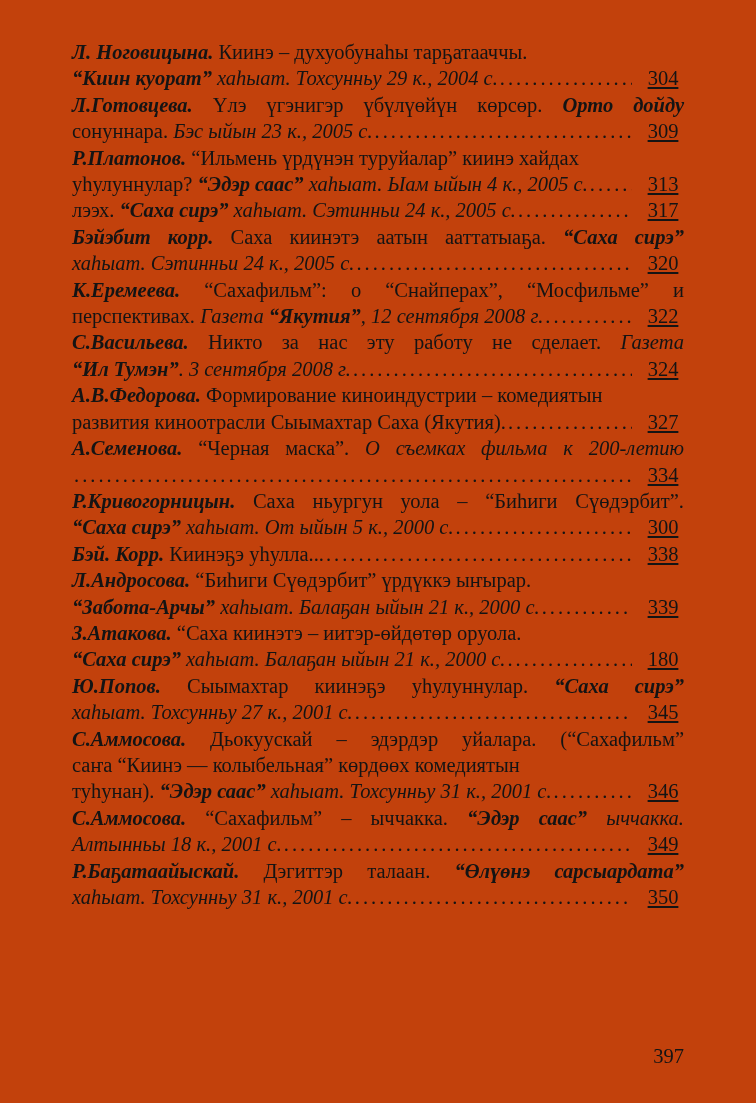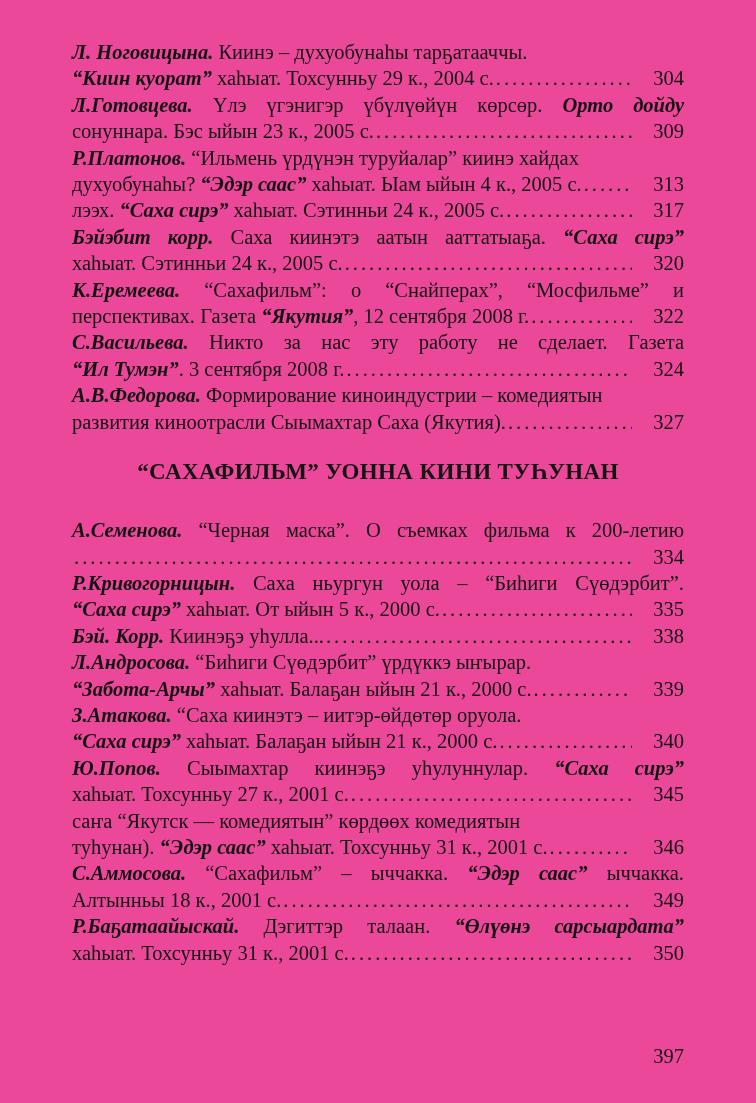--- a/index.html
+++ b/index.html
@@ -7,32 +7,32 @@
   body {
     background: #ffffff;
     font-family: "Liberation Serif", "DejaVu Serif", serif;
     color: #141414;
     position: relative;
     overflow: hidden;
   }
   .page {
     position: absolute;
     inset: 0;
-    background: #ec4899;
+    background: #c2410c;
   }
   .content {
     position: absolute;
     left: 72px;
     top: 39px;
     width: 612px;
     font-size: 20.5px;
     line-height: 26.4px;
   }
   .seg-bi { font-weight: bold; font-style: italic; }
-  .seg-i  { }
+  .seg-i  { font-style: italic; }
   .seg-r  { font-weight: normal; font-style: normal; }
   .toc-line { white-space: normal; }
   .toc-line.fill {
     text-align: justify;
     text-align-last: justify;
   }
   .toc-line.has-page {
     display: flex;
     align-items: baseline;
   }
@@ -44,21 +44,22 @@
     flex: 1 1 auto;
     overflow: hidden;
     white-space: nowrap;
     letter-spacing: 3px;
     margin-left: 2px;
     margin-right: 10px;
   }
   .pageno {
     flex: 0 0 auto;
     min-width: 42px;
-    text-align: right;
+    text-align: center;
+    text-decoration: underline;
   }
   .section-heading {
     font-weight: bold;
     font-size: 23px;
     line-height: 30px;
     text-align: center;
     letter-spacing: 0.4px;
     margin-top: 22px;
     margin-bottom: 30px;
   }
@@ -87,21 +88,21 @@
         <div class="toc-line fill"><span class="seg-bi">Л.Готовцева.</span><span class="seg-r"> Үлэ үгэнигэр үбүлүөйүн көрсөр. </span><span class="seg-bi">Орто дойду</span></div>
         <div class="toc-line has-page">
           <span class="line-text"><span class="seg-r">сонуннара. </span><span class="seg-i">Бэс ыйын 23 к., 2005 с. </span></span>
           <span class="leader">........................................................................................................................</span>
           <span class="pageno">309</span>
         </div>
       </div>
       <div class="toc-entry">
         <div class="toc-line"><span class="seg-bi">Р.Платонов.</span><span class="seg-r"> “Ильмень үрдүнэн туруйалар” киинэ хайдах</span></div>
         <div class="toc-line has-page">
-          <span class="line-text"><span class="seg-r">духуобунаһы? </span><span class="seg-bi">“Эдэр саас”</span><span class="seg-i"> хаһыат. Ыам ыйын 4 к., 2005 с. </span></span>
+          <span class="line-text"><span class="seg-r">уһулуннулар? </span><span class="seg-bi">“Эдэр саас”</span><span class="seg-i"> хаһыат. Ыам ыйын 4 к., 2005 с. </span></span>
           <span class="leader">........................................................................................................................</span>
           <span class="pageno">313</span>
         </div>
       </div>
       <div class="toc-entry">
         <div class="toc-line has-page">
           <span class="line-text"><span class="seg-r">лээх. </span><span class="seg-bi">“Саха сирэ”</span><span class="seg-i"> хаһыат. Сэтинньи 24 к., 2005 с. </span></span>
           <span class="leader">........................................................................................................................</span>
           <span class="pageno">317</span>
         </div>
@@ -131,34 +132,33 @@
         </div>
       </div>
       <div class="toc-entry">
         <div class="toc-line"><span class="seg-bi">А.В.Федорова.</span><span class="seg-r"> Формирование киноиндустрии – комедиятын</span></div>
         <div class="toc-line has-page">
           <span class="line-text"><span class="seg-r">развития киноотрасли Сыымахтар Саха (Якутия). </span></span>
           <span class="leader">........................................................................................................................</span>
           <span class="pageno">327</span>
         </div>
       </div>
-      <div class="section-heading">“САХАФИЛЬМ” УОННА КИНИ ТУҺУНАН</div>
       <div class="toc-entry">
         <div class="toc-line fill"><span class="seg-bi">А.Семенова.</span><span class="seg-r"> “Черная маска”. </span><span class="seg-i">О съемках фильма к 200-летию</span></div>
         <div class="toc-line has-page">
           <span class="leader">........................................................................................................................</span>
           <span class="pageno">334</span>
         </div>
       </div>
       <div class="toc-entry">
         <div class="toc-line fill"><span class="seg-bi">Р.Кривогорницын.</span><span class="seg-r"> Саха ньургун уола – “Биһиги Сүөдэрбит”.</span></div>
         <div class="toc-line has-page">
           <span class="line-text"><span class="seg-bi">“Саха сирэ”</span><span class="seg-i"> хаһыат. От ыйын 5 к., 2000 с. </span></span>
           <span class="leader">........................................................................................................................</span>
-          <span class="pageno">335</span>
+          <span class="pageno">300</span>
         </div>
       </div>
       <div class="toc-entry">
         <div class="toc-line has-page">
           <span class="line-text"><span class="seg-bi">Бэй. Корр.</span><span class="seg-r"> Киинэҕэ уһулла... </span></span>
           <span class="leader">........................................................................................................................</span>
           <span class="pageno">338</span>
         </div>
       </div>
       <div class="toc-entry">
@@ -167,33 +167,34 @@
           <span class="line-text"><span class="seg-bi">“Забота-Арчы”</span><span class="seg-i"> хаһыат. Балаҕан ыйын 21 к., 2000 с. </span></span>
           <span class="leader">........................................................................................................................</span>
           <span class="pageno">339</span>
         </div>
       </div>
       <div class="toc-entry">
         <div class="toc-line"><span class="seg-bi">З.Атакова.</span><span class="seg-r"> “Саха киинэтэ – иитэр-өйдөтөр оруола.</span></div>
         <div class="toc-line has-page">
           <span class="line-text"><span class="seg-bi">“Саха сирэ”</span><span class="seg-i"> хаһыат. Балаҕан ыйын 21 к., 2000 с. </span></span>
           <span class="leader">........................................................................................................................</span>
-          <span class="pageno">340</span>
+          <span class="pageno">180</span>
         </div>
       </div>
       <div class="toc-entry">
         <div class="toc-line fill"><span class="seg-bi">Ю.Попов.</span><span class="seg-r"> Сыымахтар киинэҕэ уһулуннулар. </span><span class="seg-bi">“Саха сирэ”</span></div>
         <div class="toc-line has-page">
           <span class="line-text"><span class="seg-i">хаһыат. Тохсунньу 27 к., 2001 с. </span></span>
           <span class="leader">........................................................................................................................</span>
           <span class="pageno">345</span>
         </div>
       </div>
       <div class="toc-entry">
-        <div class="toc-line"><span class="seg-r">саҥа “Якутск — комедиятын” көрдөөх комедиятын</span></div>
+        <div class="toc-line fill"><span class="seg-bi">С.Аммосова.</span><span class="seg-r"> Дьокуускай – эдэрдэр уйалара. (“Сахафильм”</span></div>
+        <div class="toc-line"><span class="seg-r">саҥа “Киинэ — колыбельная” көрдөөх комедиятын</span></div>
         <div class="toc-line has-page">
           <span class="line-text"><span class="seg-r">туһунан). </span><span class="seg-bi">“Эдэр саас”</span><span class="seg-i"> хаһыат. Тохсунньу 31 к., 2001 с. </span></span>
           <span class="leader">........................................................................................................................</span>
           <span class="pageno">346</span>
         </div>
       </div>
       <div class="toc-entry">
         <div class="toc-line fill"><span class="seg-bi">С.Аммосова.</span><span class="seg-r"> “Сахафильм” – ыччакка. </span><span class="seg-bi">“Эдэр саас”</span><span class="seg-i"> ыччакка.</span></div>
         <div class="toc-line has-page">
           <span class="line-text"><span class="seg-i">Алтынньы 18 к., 2001 с. </span></span>

